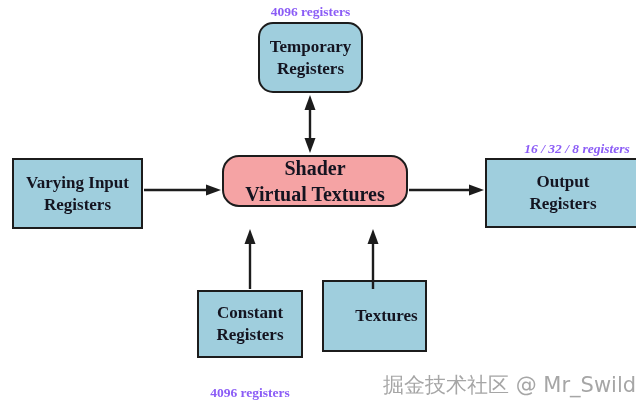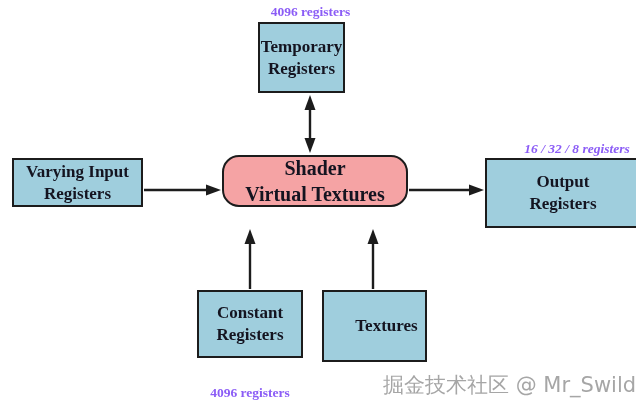--- a/index.html
+++ b/index.html
@@ -68,26 +68,26 @@
     left: 383px;
     top: 371px;
     font-family: "DejaVu Sans", "Liberation Sans", sans-serif;
     font-size: 21px;
     color: #a6a6a6;
     white-space: nowrap;
     z-index: 4;
   }
 
   
-  #node-temporary { left: 258px; top: 22px;  width: 87px; height: 71px; }
-  #node-varying   { left: 12px;  top: 158px; width: 131px; height: 49px; }
+  #node-temporary { left: 258px; top: 22px;  width: 105px; height: 71px; border-radius: 15px; }
+  #node-varying   { left: 12px;  top: 158px; width: 131px; height: 71px; }
   #node-shader    { left: 222px; top: 155px; width: 186px; height: 52px; text-align: right; }
   #node-output    { left: 485px; top: 158px; width: 156px; height: 70px; }
   #node-constant  { left: 197px; top: 290px; width: 106px; height: 68px; }
-  #node-textures  { left: 322px; top: 290px; width: 105px; height: 72px; padding-left: 24px; }
+  #node-textures  { left: 322px; top: 280px; width: 105px; height: 72px; padding-left: 24px; }
 
   #ann-temporary { left: 248px; top: 3px;   width: 125px; }
   #ann-varying   { left: 10px;  top: 140px; width: 135px; }
   #ann-output    { left: 511px; top: 140px; width: 132px; font-style: italic; }
   #ann-constant  { left: 185px; top: 366px; width: 130px; }
   #ann-textures  { left: 311px; top: 366px; width: 126px; }
 </style>
 </head>
 <body>
 

